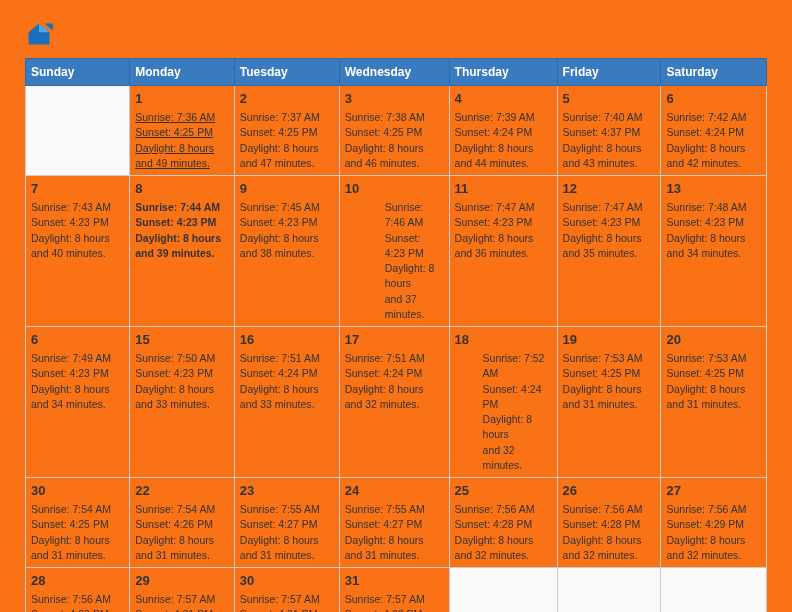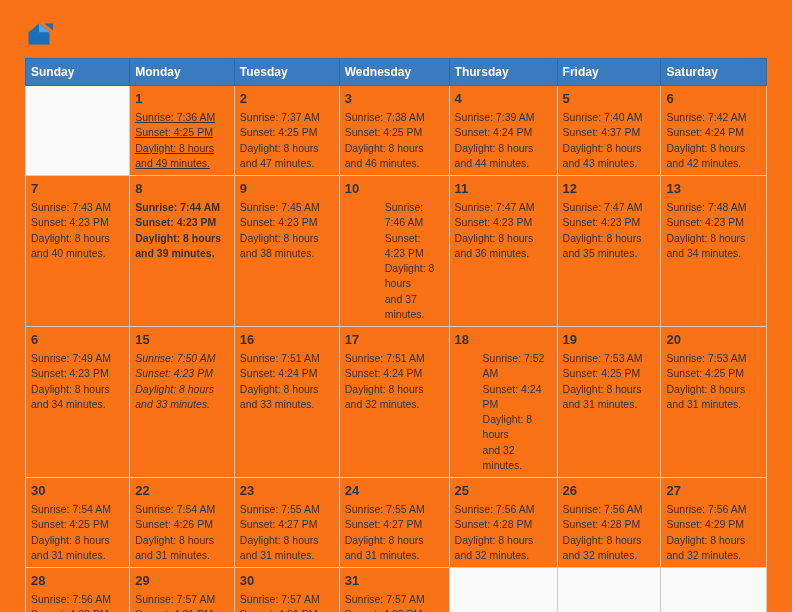--- a/index.html
+++ b/index.html
@@ -225,21 +225,21 @@
         <tr>
           <td>
             <span class="day-num">6</span>
             <div class="day-info" style="white-space: pre-line;">Sunrise: 7:49 AM
 Sunset: 4:23 PM
 Daylight: 8 hours
 and 34 minutes.</div>
           </td>
           <td>
             <span class="day-num">15</span>
-            <div class="day-info" style="white-space: pre-line; font-style: italic;">Sunrise: 7:50 AM
+            <div class="day-info" style="white-space: pre-line;">Sunrise: 7:50 AM
 Sunset: 4:23 PM
 Daylight: 8 hours
 and 33 minutes.</div>
           </td>
           <td>
             <span class="day-num">16</span>
             <div class="day-info" style="white-space: pre-line;">Sunrise: 7:51 AM
 Sunset: 4:24 PM
 Daylight: 8 hours
 and 33 minutes.</div>

